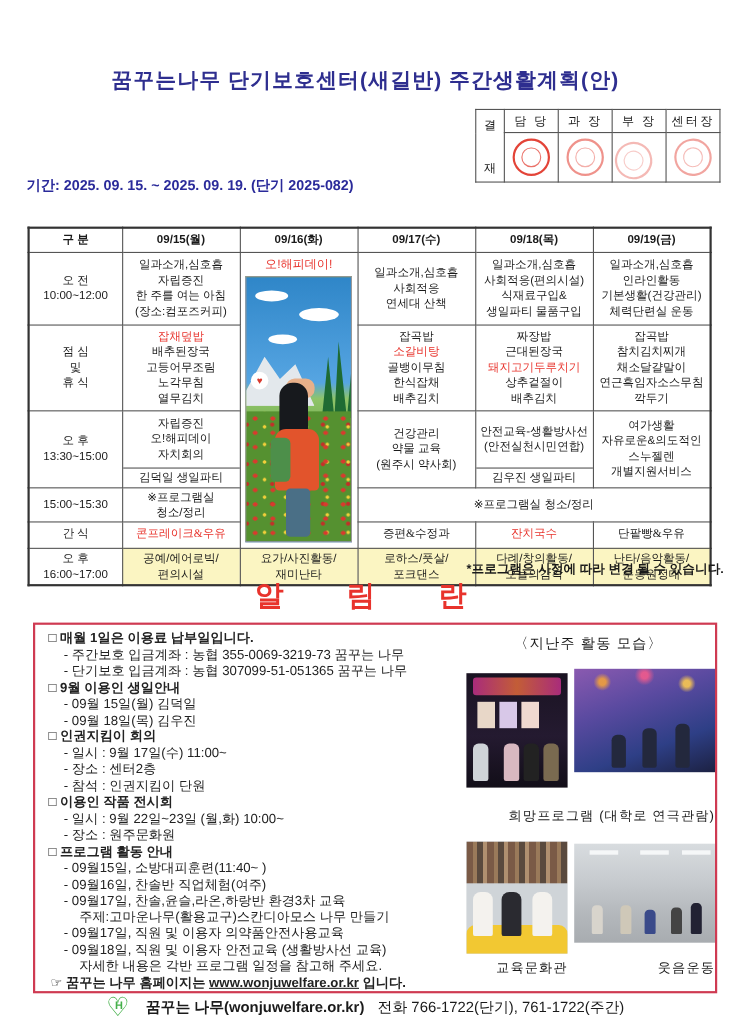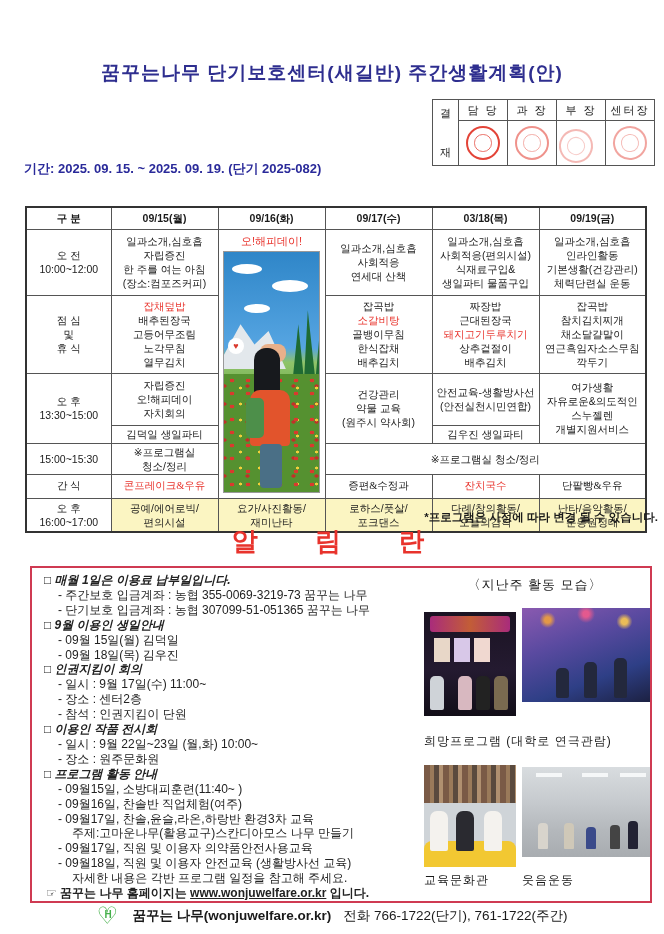--- a/index.html
+++ b/index.html
@@ -72,29 +72,29 @@
   .illu .pack { position:absolute; left:22px; top:146px; width:18px; height:40px; background:#4d8f4a; border-radius:5px; }
   .illu .legs { position:absolute; left:36px; top:192px; width:22px; height:44px; background:#4a6f86; border-radius:4px; }
 
   .footnote { position:absolute; top:510px; right:6px; font-size:11.5px; font-weight:bold; }
 
   .notice-title { position:absolute; top:524px; left:0; width:100%; text-align:center;
     font-size:26px; font-weight:bold; color:#e8332c; letter-spacing:8px; word-spacing:34px; }
 
   .notice-box { position:absolute; top:566px; left:30px; width:622px; height:337px; border:2px solid #cf3a52; background:#fff; }
   .notice-lines { position:absolute; left:10px; top:5px; width:384px; font-size:12px; line-height:14.9px; color:#222; }
-  .notice-lines .h { font-weight:bold; padding-left:2px;font-style:italic; }
+  .notice-lines .h { font-weight:bold; padding-left:2px; }
   .notice-lines .c1 { padding-left:16px; }
   .notice-lines .c2 { padding-left:30px; }
   .homeline { padding-left:4px; font-weight:bold; }
   .homeline .url { text-decoration:underline; cursor:pointer; }
 
   .photos-title { position:absolute; left:392px; top:8px; width:222px; text-align:center; font-size:13px; letter-spacing:1px; }
   .photo { position:absolute; overflow:hidden; }
-  .photo-cap { position:absolute; text-align:left; font-size:12px; letter-spacing:1px; }
+  .photo-cap { position:absolute; text-align:right; font-size:12px; letter-spacing:1px; }
 
   
   .p1 { left:392px; top:44px; width:92px; height:104px; background:linear-gradient(#1a1322 0%,#241a30 55%,#120e18 100%); }
   .p1 .banner { position:absolute; left:6px; top:4px; width:80px; height:16px; background:linear-gradient(90deg,#c2308a,#e06a3a,#c2308a); border-radius:3px; opacity:.85; }
   .p1 .poster { position:absolute; top:26px; width:16px; height:24px; background:#e8d7c8; }
   .p1 .po2 { left:30px; background:#d8c8e8; }
   .p1 .po3 { left:50px; background:#f0d8d0; }
   .p1 .person { position:absolute; bottom:6px; width:14px; height:34px; border-radius:5px 5px 2px 2px; }
   .p2 { left:490px; top:40px; width:128px; height:94px; background:linear-gradient(160deg,#8a5ab0 0%,#5a4aa0 35%,#2e3f86 70%,#1c2142 100%); }
   .p2 .lights { position:absolute; left:0; top:0; width:100%; height:30px;
@@ -174,21 +174,21 @@
       <col style="width:107px">
         <col style="width:107px">
         <col style="width:107px">
     </colgroup>
     <tbody>
         <tr class="hr">
       <td>구 분</td>
       <td>09/15(월)</td>
       <td>09/16(화)</td>
       <td>09/17(수)</td>
-      <td>03/18(목)</td>
+      <td>09/18(목)</td>
       <td>09/19(금)</td>
     </tr>
     <tr class="r1">
       <td class="ml">오 전
 10:00~12:00</td>
       <td class="ml">일과소개,심호흡
 자립증진
 한 주를 여는 아침
 (장소:컴포즈커피)</td>
       <td class="tuecell" rowspan="5">

